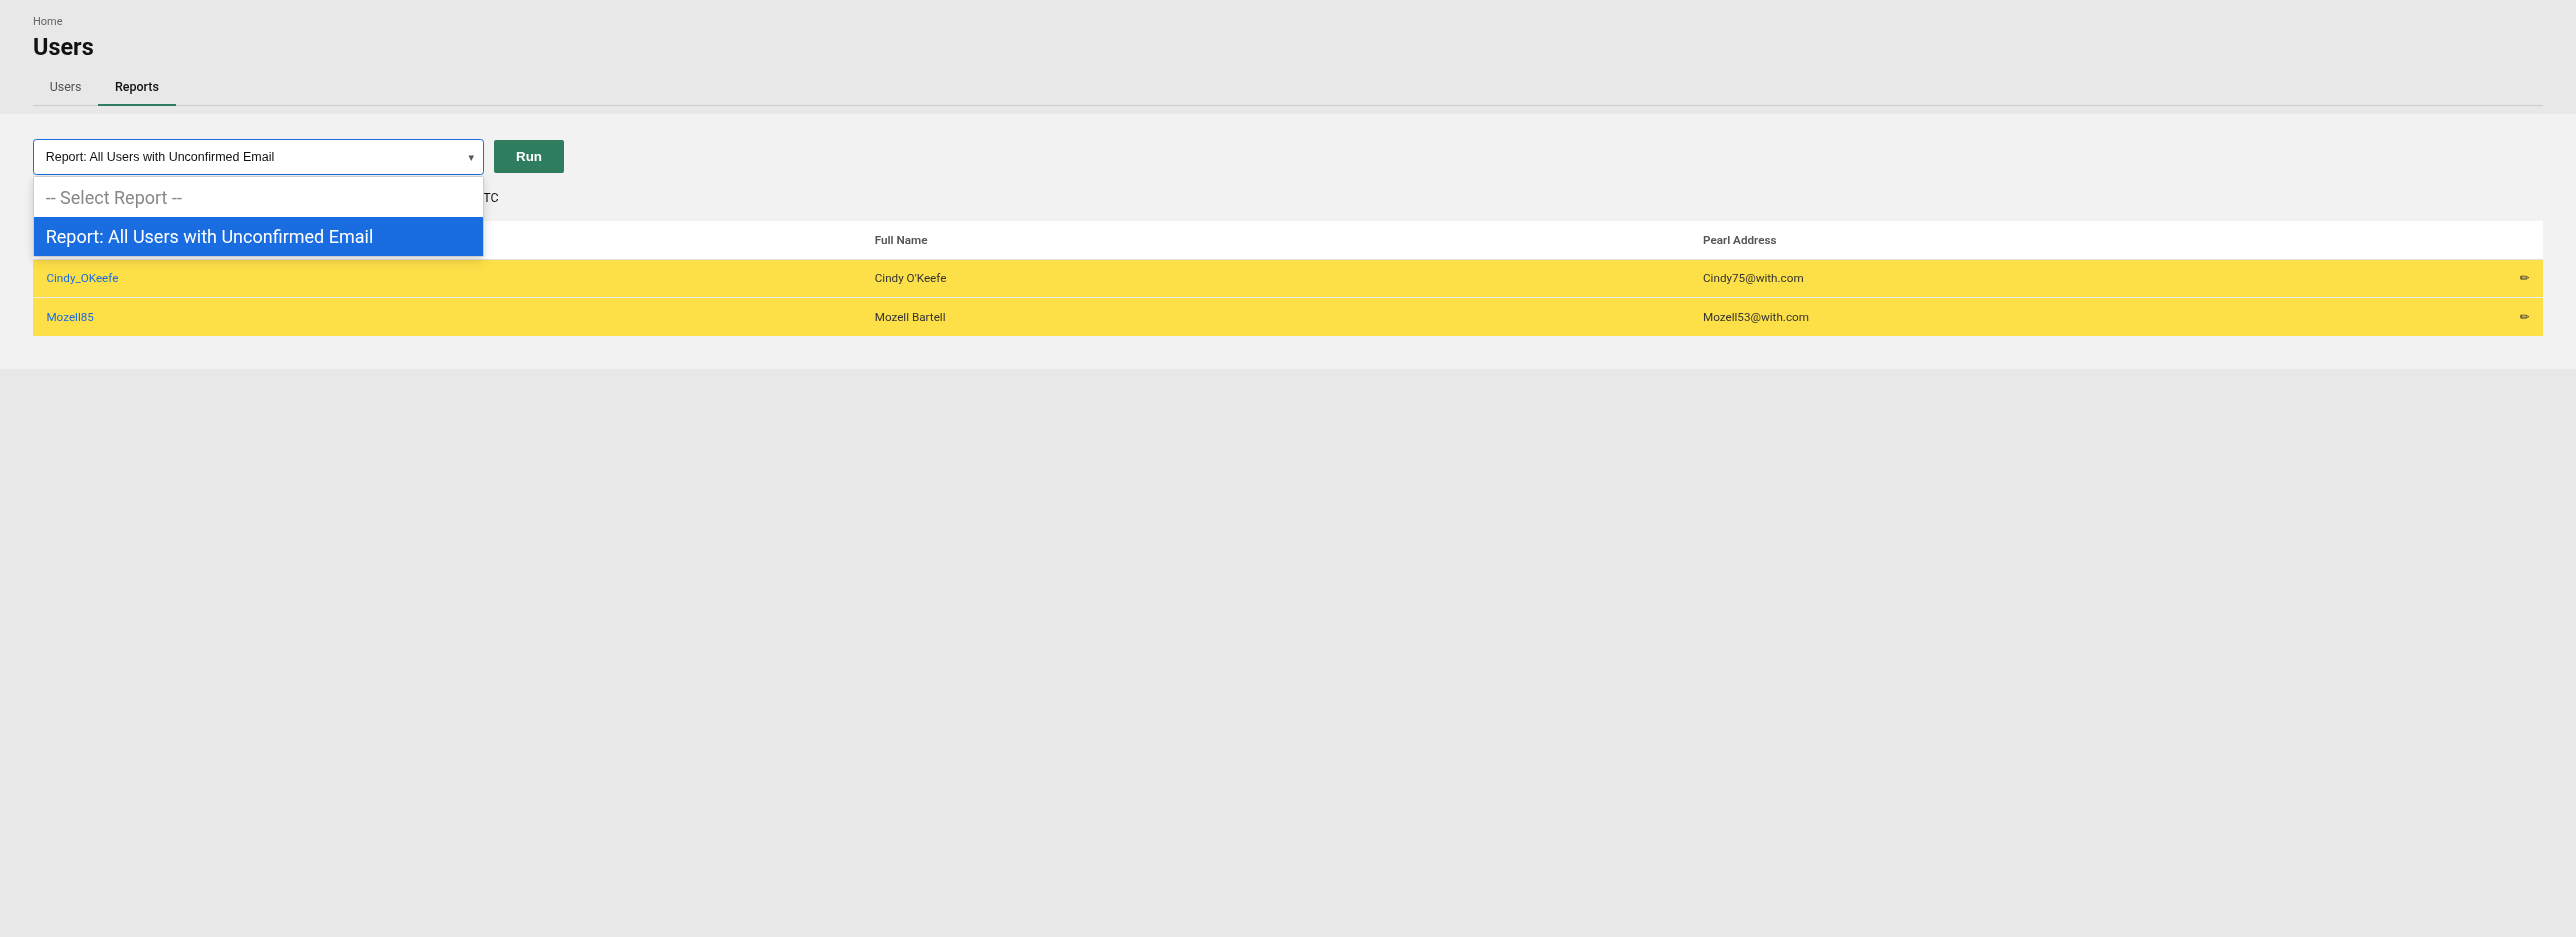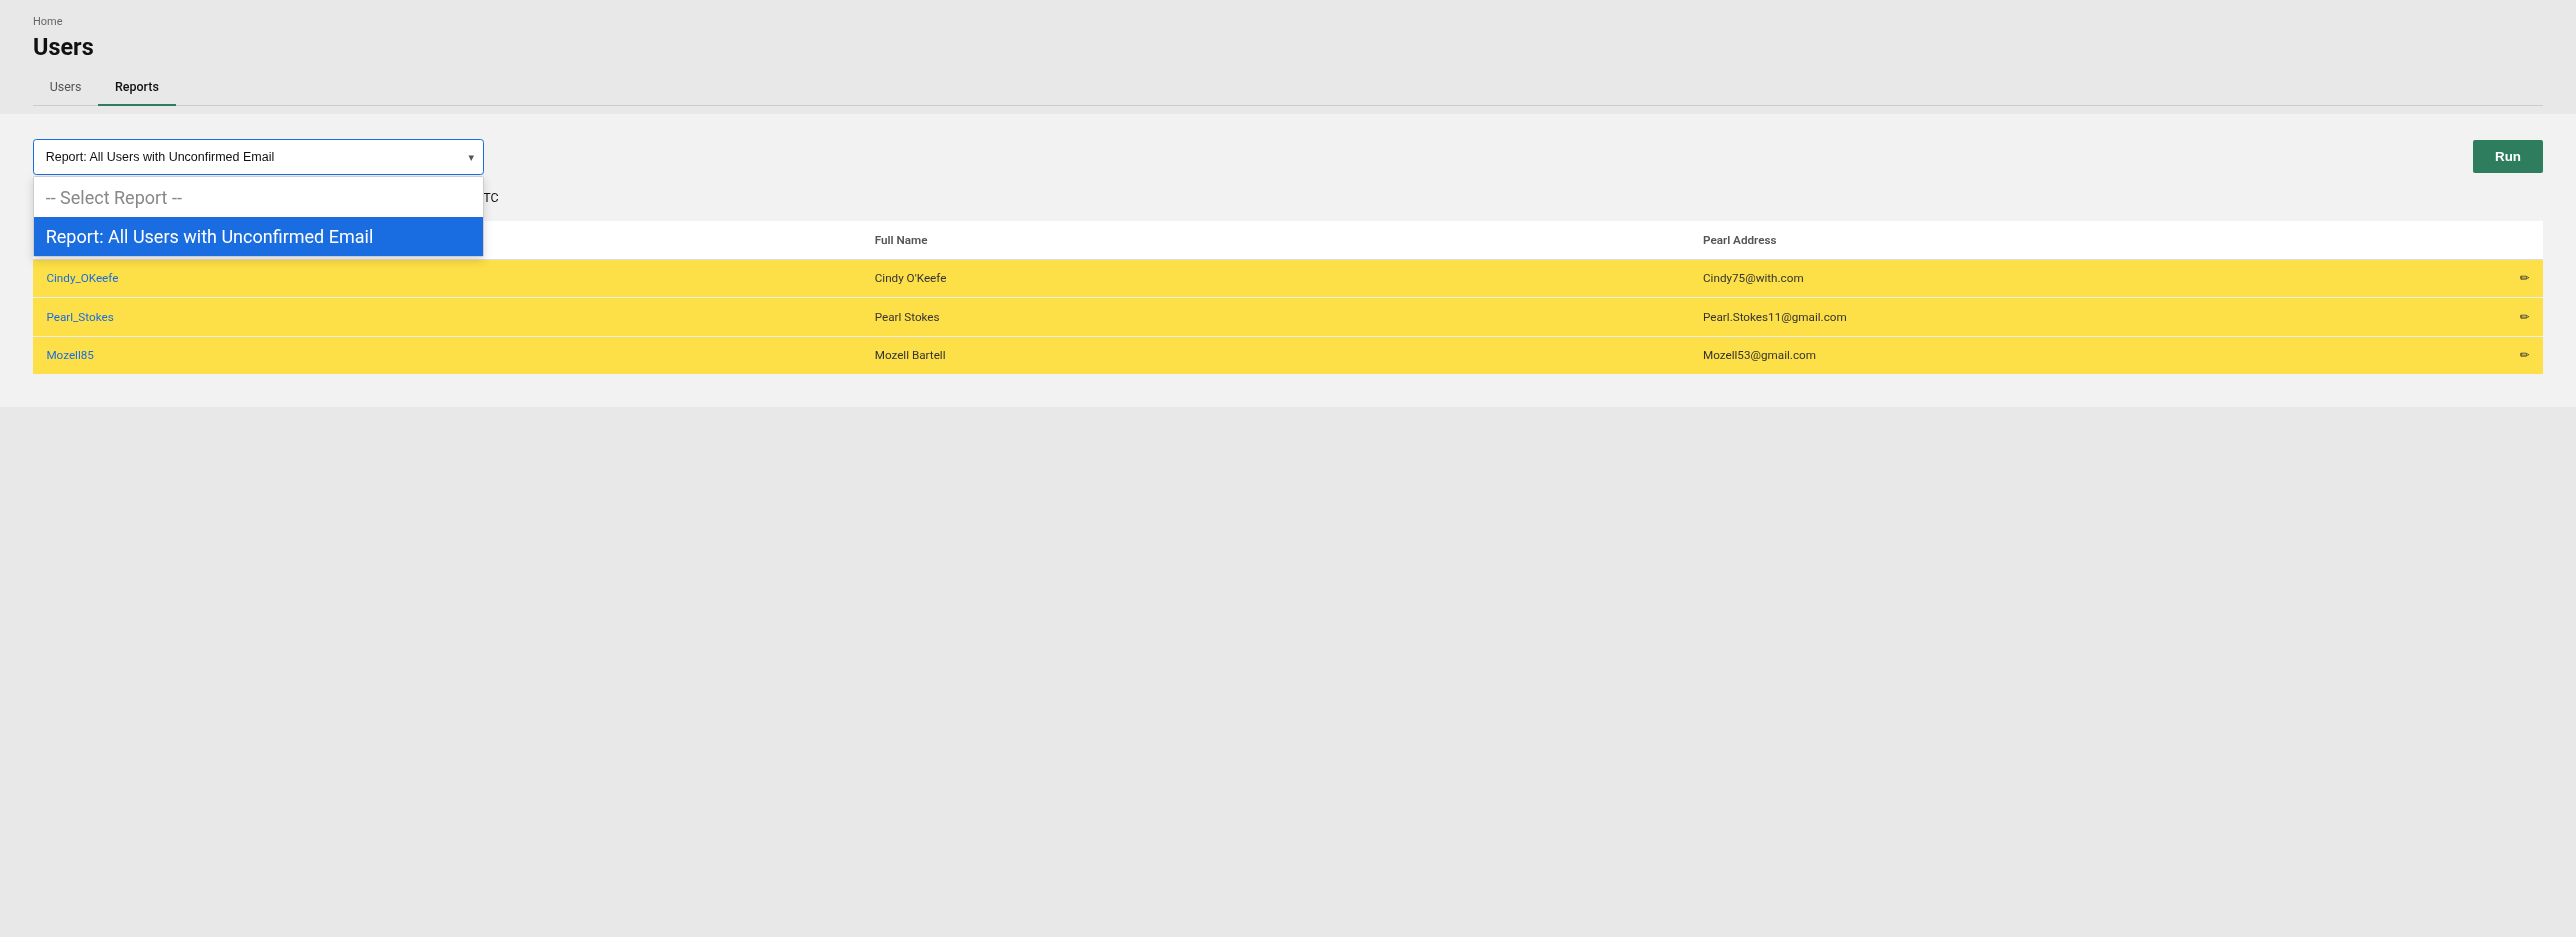--- a/index.html
+++ b/index.html
@@ -56,21 +56,20 @@
     .content-section {
       background: #f2f2f2;
       padding: 25px 33px 33px 33px;
     }
     .report-controls {
       display: flex;
       align-items: center;
       gap: 10px;
       margin-bottom: 15px;
       position: relative;
-      justify-content: space-between;
     }
     .select-wrapper {
       position: relative;
       width: 451px;
     }
     .report-select {
       width: 100%;
       padding: 10px 33px 10px 11.7px;
       font-size: 12.5px;
       border: 1.3px solid #1a6de0;
@@ -233,34 +232,24 @@
             <a class="user-link">Cindy_OKeefe</a>
           </td>
           <td class="col-fullname">Cindy O'Keefe</td>
           <td class="col-email">Cindy75@with.com</td>
           <td class="col-action edit-icon">
             <span>✏</span>
           </td>
         </tr>
         <tr>
           <td class="col-username">
-            <a class="user-link">Pearl_Stokes</a>
-          </td>
-          <td class="col-fullname">Pearl Stokes</td>
-          <td class="col-email">Pearl.Stokes11@gmail.com</td>
-          <td class="col-action edit-icon">
-            <span>✏</span>
-          </td>
-        </tr>
-        <tr>
-          <td class="col-username">
             <a class="user-link">Mozell85</a>
           </td>
           <td class="col-fullname">Mozell Bartell</td>
-          <td class="col-email">Mozell53@gmail.com</td>
+          <td class="col-email">Mozell53@with.com</td>
           <td class="col-action edit-icon">
             <span>✏</span>
           </td>
         </tr>
       </tbody>
     </table>
   </div>
 </div>
 
 

